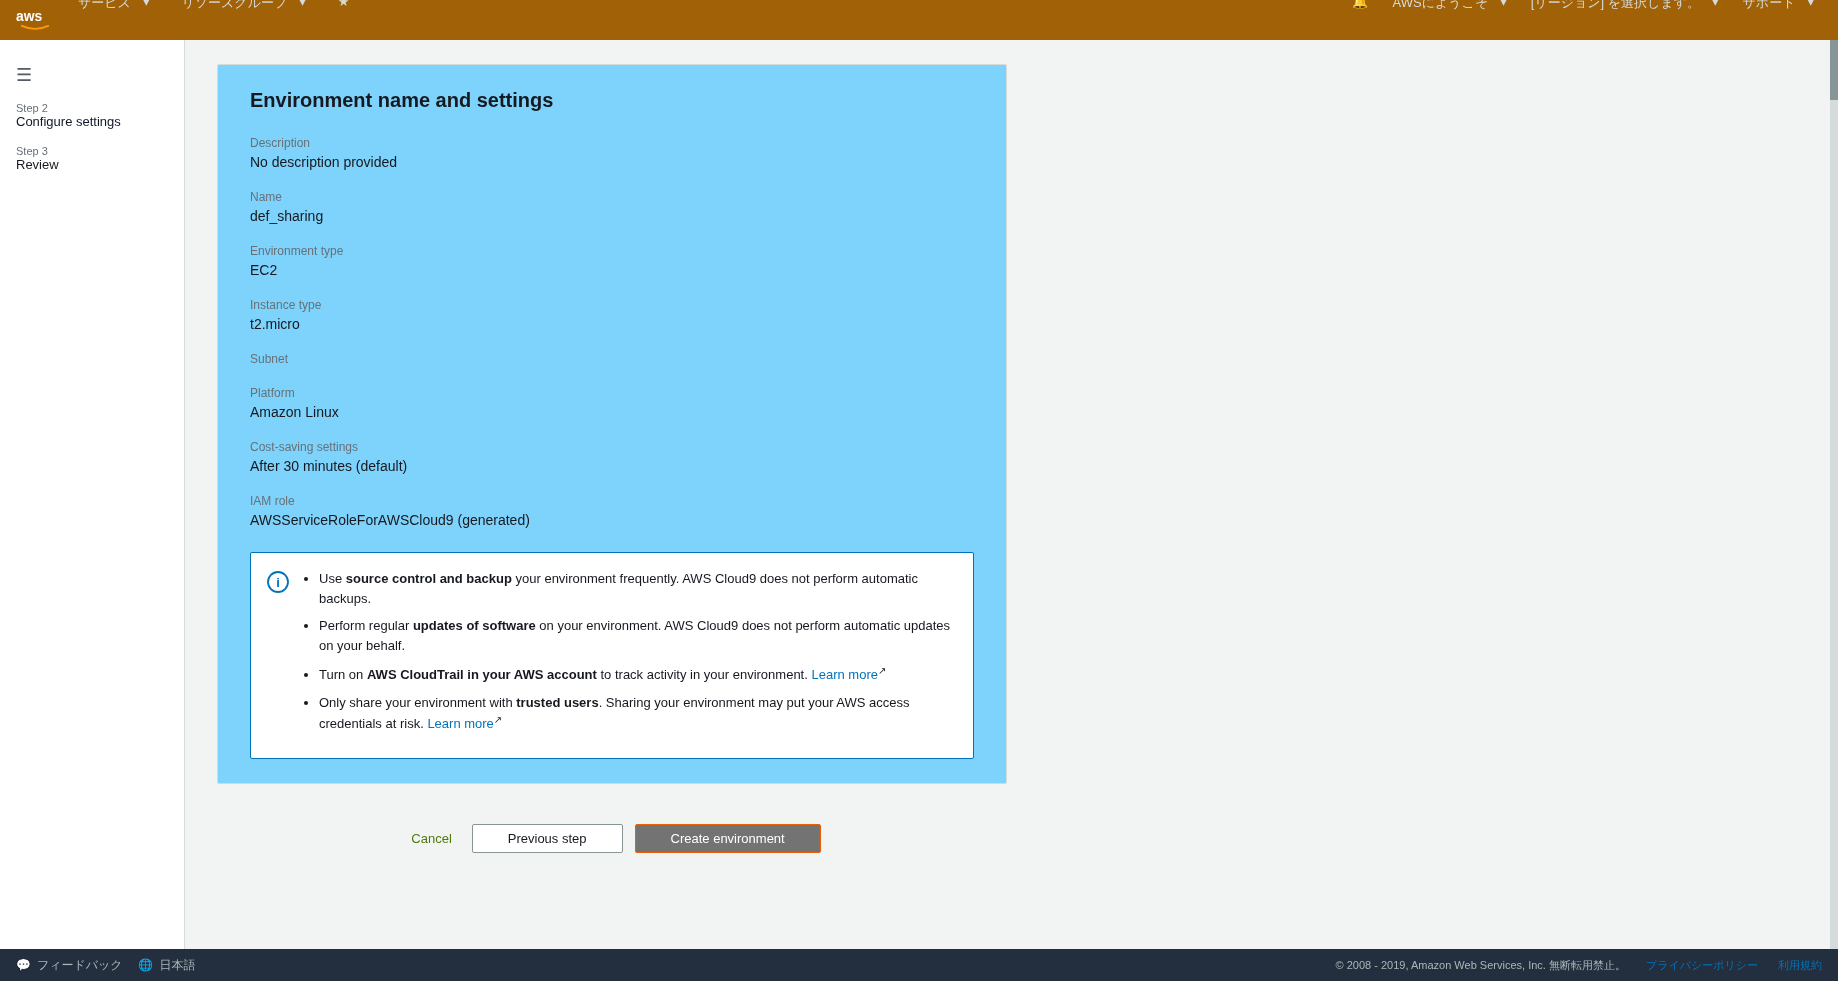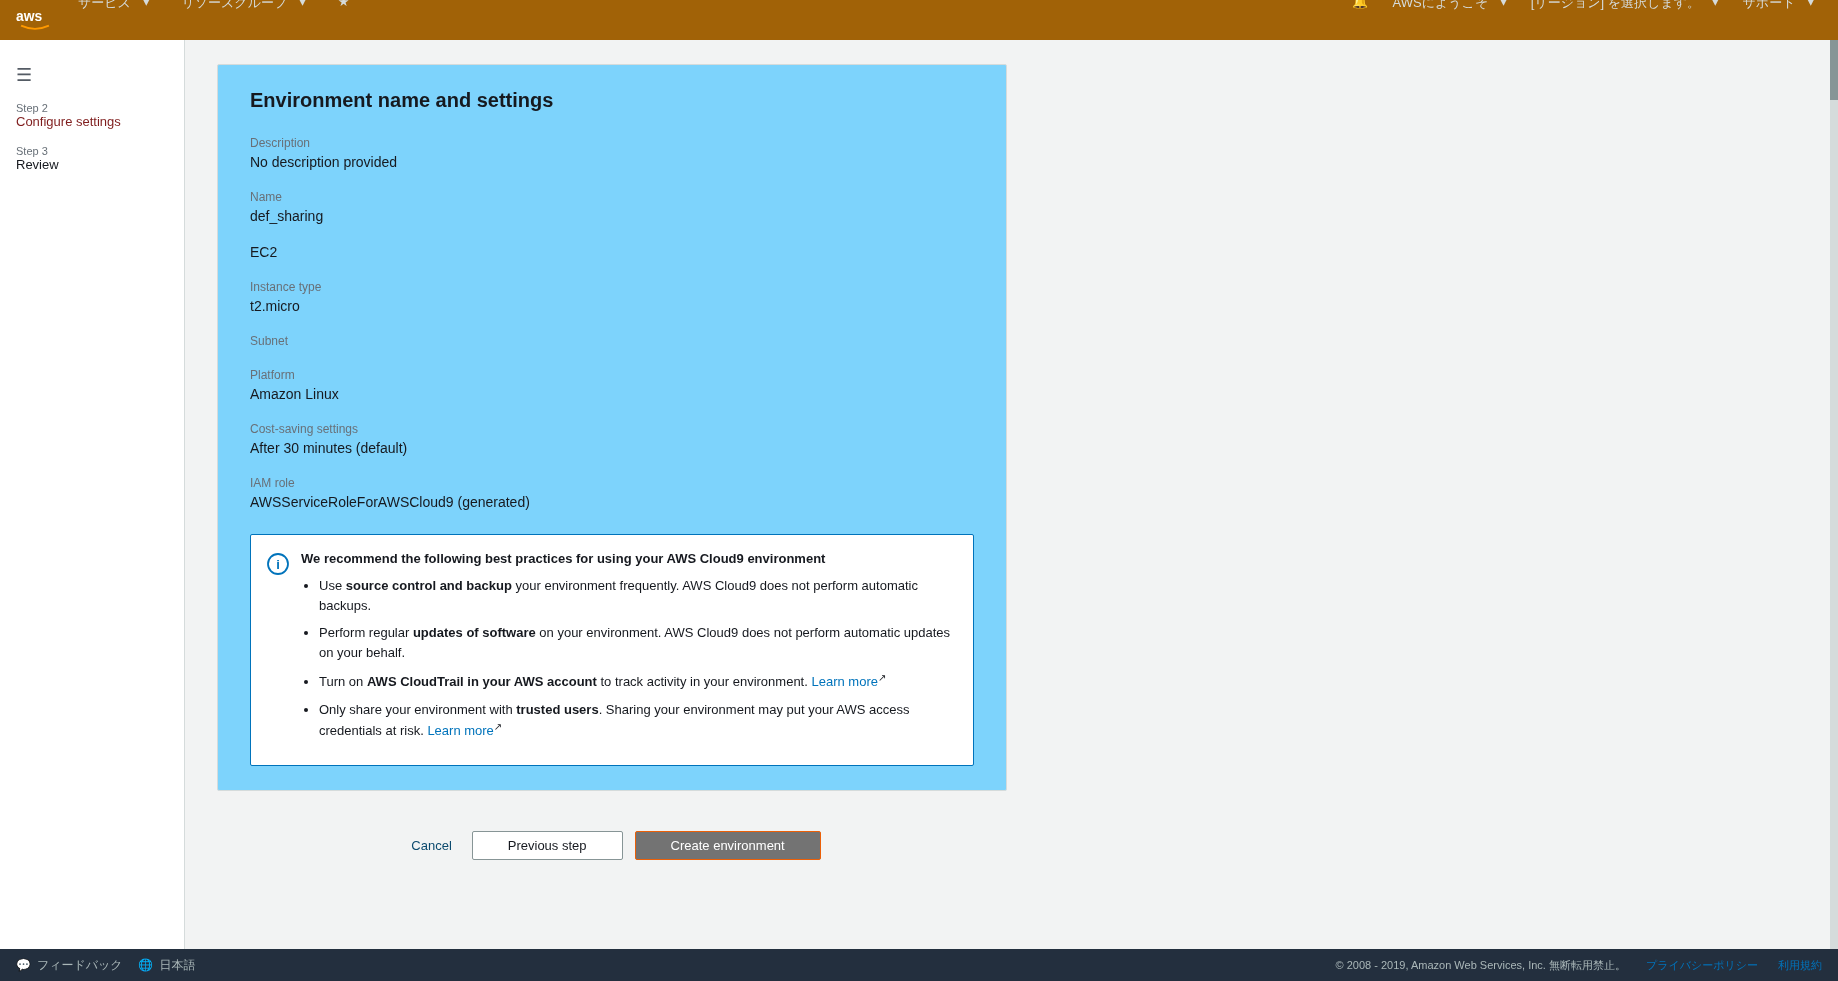--- a/index.html
+++ b/index.html
@@ -64,21 +64,21 @@
     .step-item {
       padding: 8px 16px;
       cursor: pointer;
     }
     .step-label {
       font-size: 11px;
       color: #687078;
     }
     .step-name {
       font-size: 13px;
-      color: #7f1d1d;
+      color: #0f172a;
       font-weight: 500;
     }
     .step-name.inactive {
       color: #16191f;
     }
 
     
     .main-content {
       flex: 1;
       padding: 24px 32px;
@@ -165,21 +165,21 @@
     }
     .btn {
       padding: 6px 35px;
       border-radius: 2px;
       font-size: 13px;
       cursor: pointer;
       border: none;
     }
     .btn-link {
       background: transparent;
-      color: #0c4a6e;
+      color: #4d7c0f;
       border: none;
       font-size: 13px;
       cursor: pointer;
       padding: 6px 8px;
     }
     .btn-secondary {
       background: #fff;
       color: #16191f;
       border: 1px solid #879596;
     }
@@ -298,20 +298,21 @@
         <div class="field-label">Description</div>
         <div class="field-value">No description provided</div>
       </div>
 
       <div class="field-row">
         <div class="field-label">Name</div>
         <div class="field-value">def_sharing</div>
       </div>
 
       <div class="field-row">
+        <div class="field-label">Environment type</div>
         <div class="field-value">EC2</div>
       </div>
 
       <div class="field-row">
         <div class="field-label">Instance type</div>
         <div class="field-value">t2.micro</div>
       </div>
 
       <div class="field-row">
         <div class="field-label">Subnet</div>
@@ -334,21 +335,20 @@
       </div>
 
       <div class="info-box">
         <div class="info-icon">
           <svg width="22" height="22" viewBox="0 0 22 22" fill="none" xmlns="http://www.w3.org/2000/svg">
             <circle cx="11" cy="11" r="10" stroke="#0073bb" stroke-width="1.8" fill="none"></circle>
             <text x="11" y="16" text-anchor="middle" font-size="13" font-weight="bold" fill="#0073bb">i</text>
           </svg>
         </div>
         <div class="info-content">
-          <div class="info-title">We recommend the following best practices for using your AWS Cloud9 environment</div>
           <ul class="info-list">
             <li>
               <span>Use </span><b>source control and backup</b><span> your environment frequently. AWS Cloud9 does not perform automatic backups.</span>
             </li>
             <li>
               <span>Perform regular </span><b>updates of software</b><span> on your environment. AWS Cloud9 does not perform automatic updates on your behalf.</span>
             </li>
             <li>
               <span>Turn on </span><b>AWS CloudTrail in your AWS account</b><span> to track activity in your environment. </span><a class="info-link">Learn more</a><span class="ext-icon">↗</span>
             </li>

